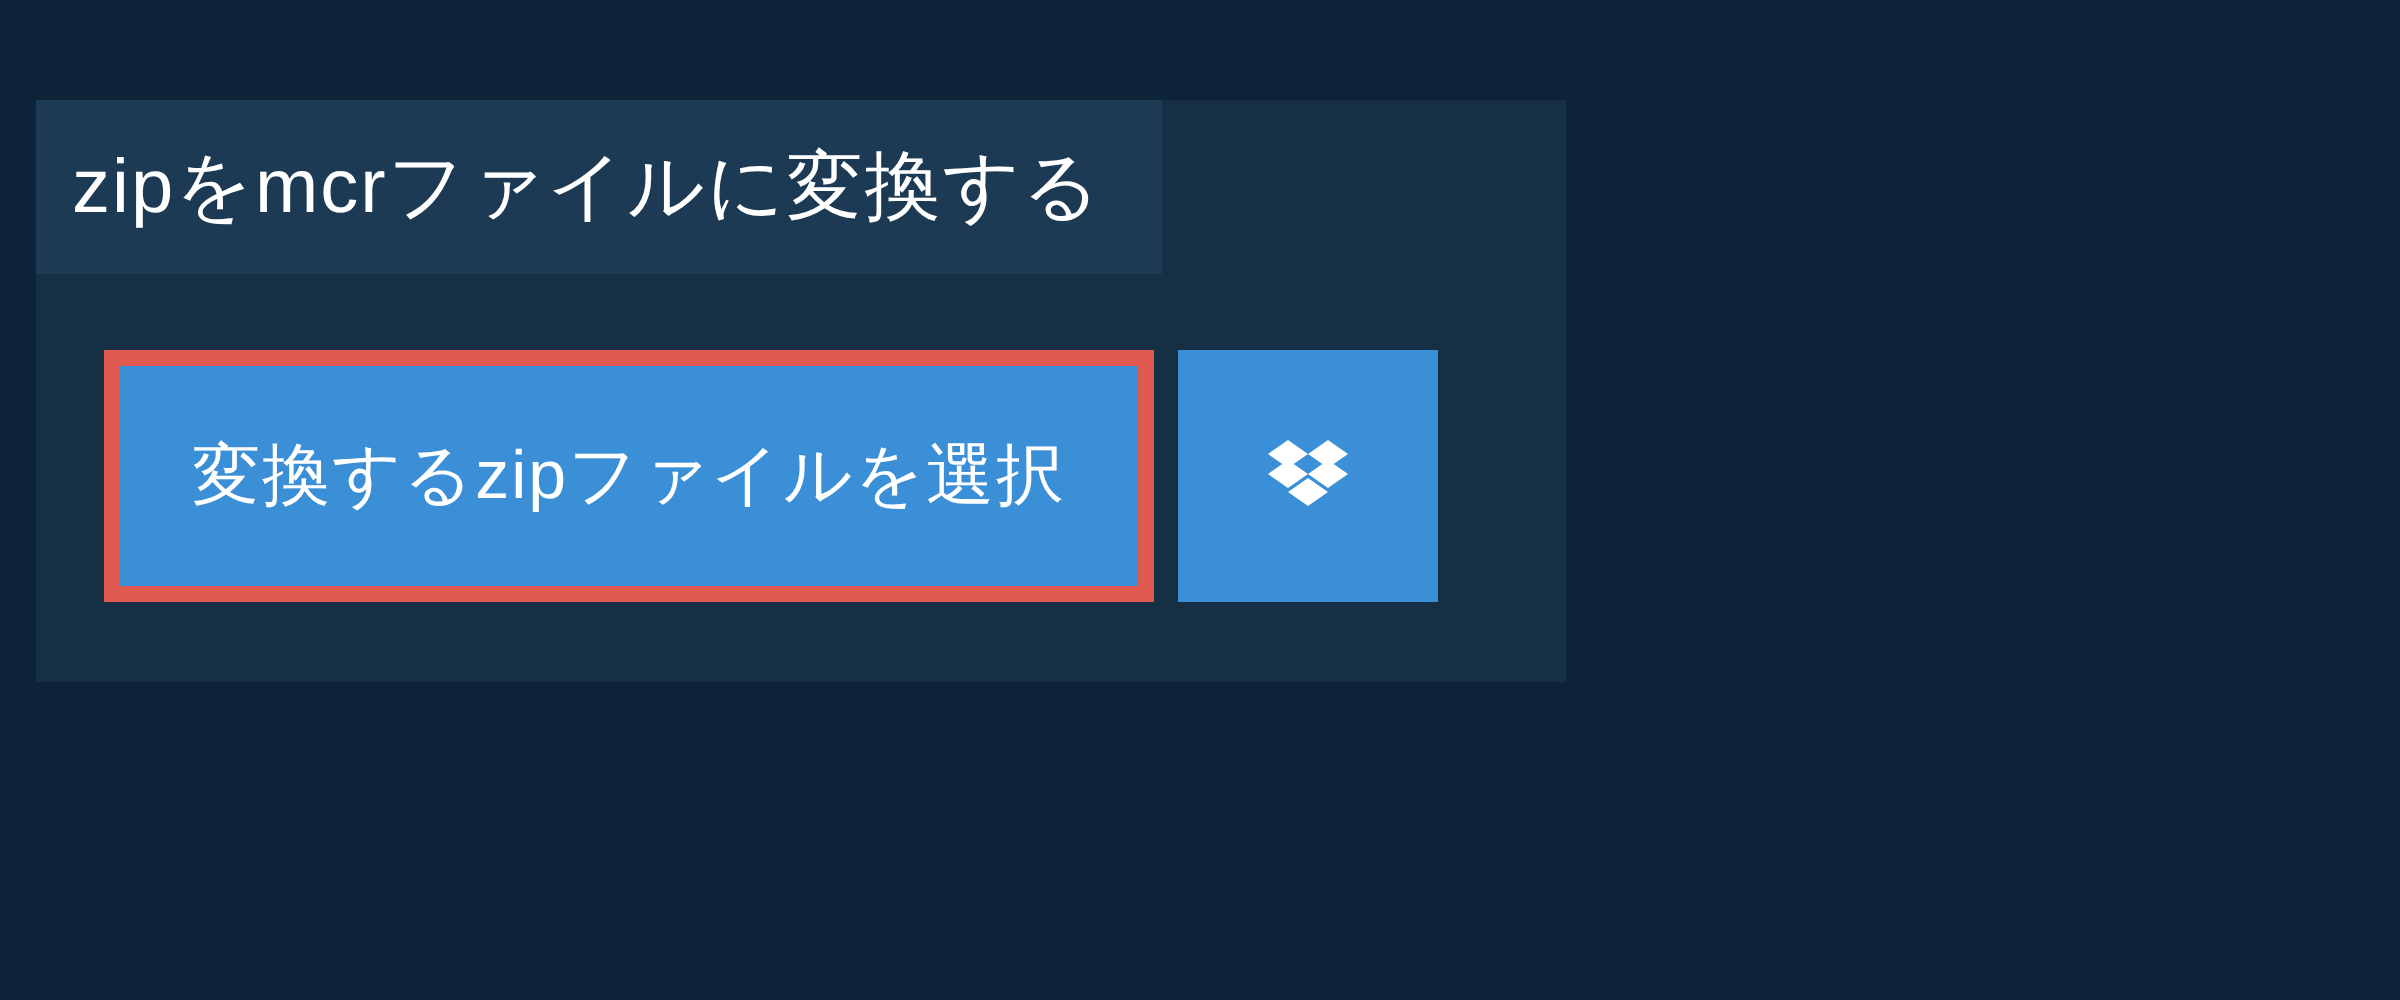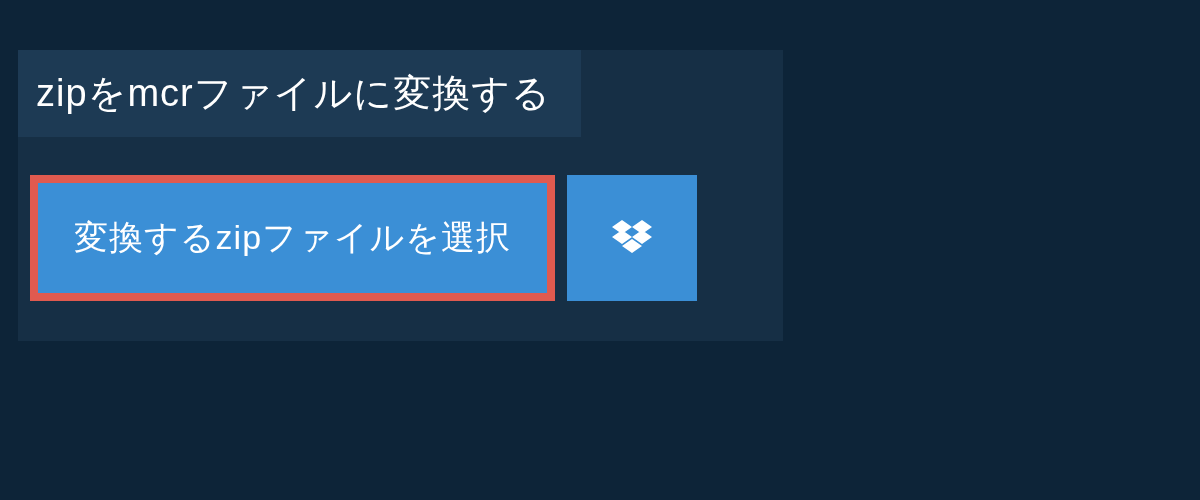--- a/index.html
+++ b/index.html
@@ -28,21 +28,21 @@
     }
     .title-text {
       color: #ffffff;
       font-size: 38px;
       font-weight: 400;
       letter-spacing: 1px;
     }
     .button-row {
       display: flex;
       margin-top: 38px;
-      margin-left: 12px;
+      margin-left: 34px;
       gap: 12px;
     }
     .select-button {
       background-color: #3b8fd6;
       border: 8px solid #e05a4f;
       color: #ffffff;
       font-size: 34px;
       font-weight: 400;
       padding: 32px 36px;
       cursor: pointer;

